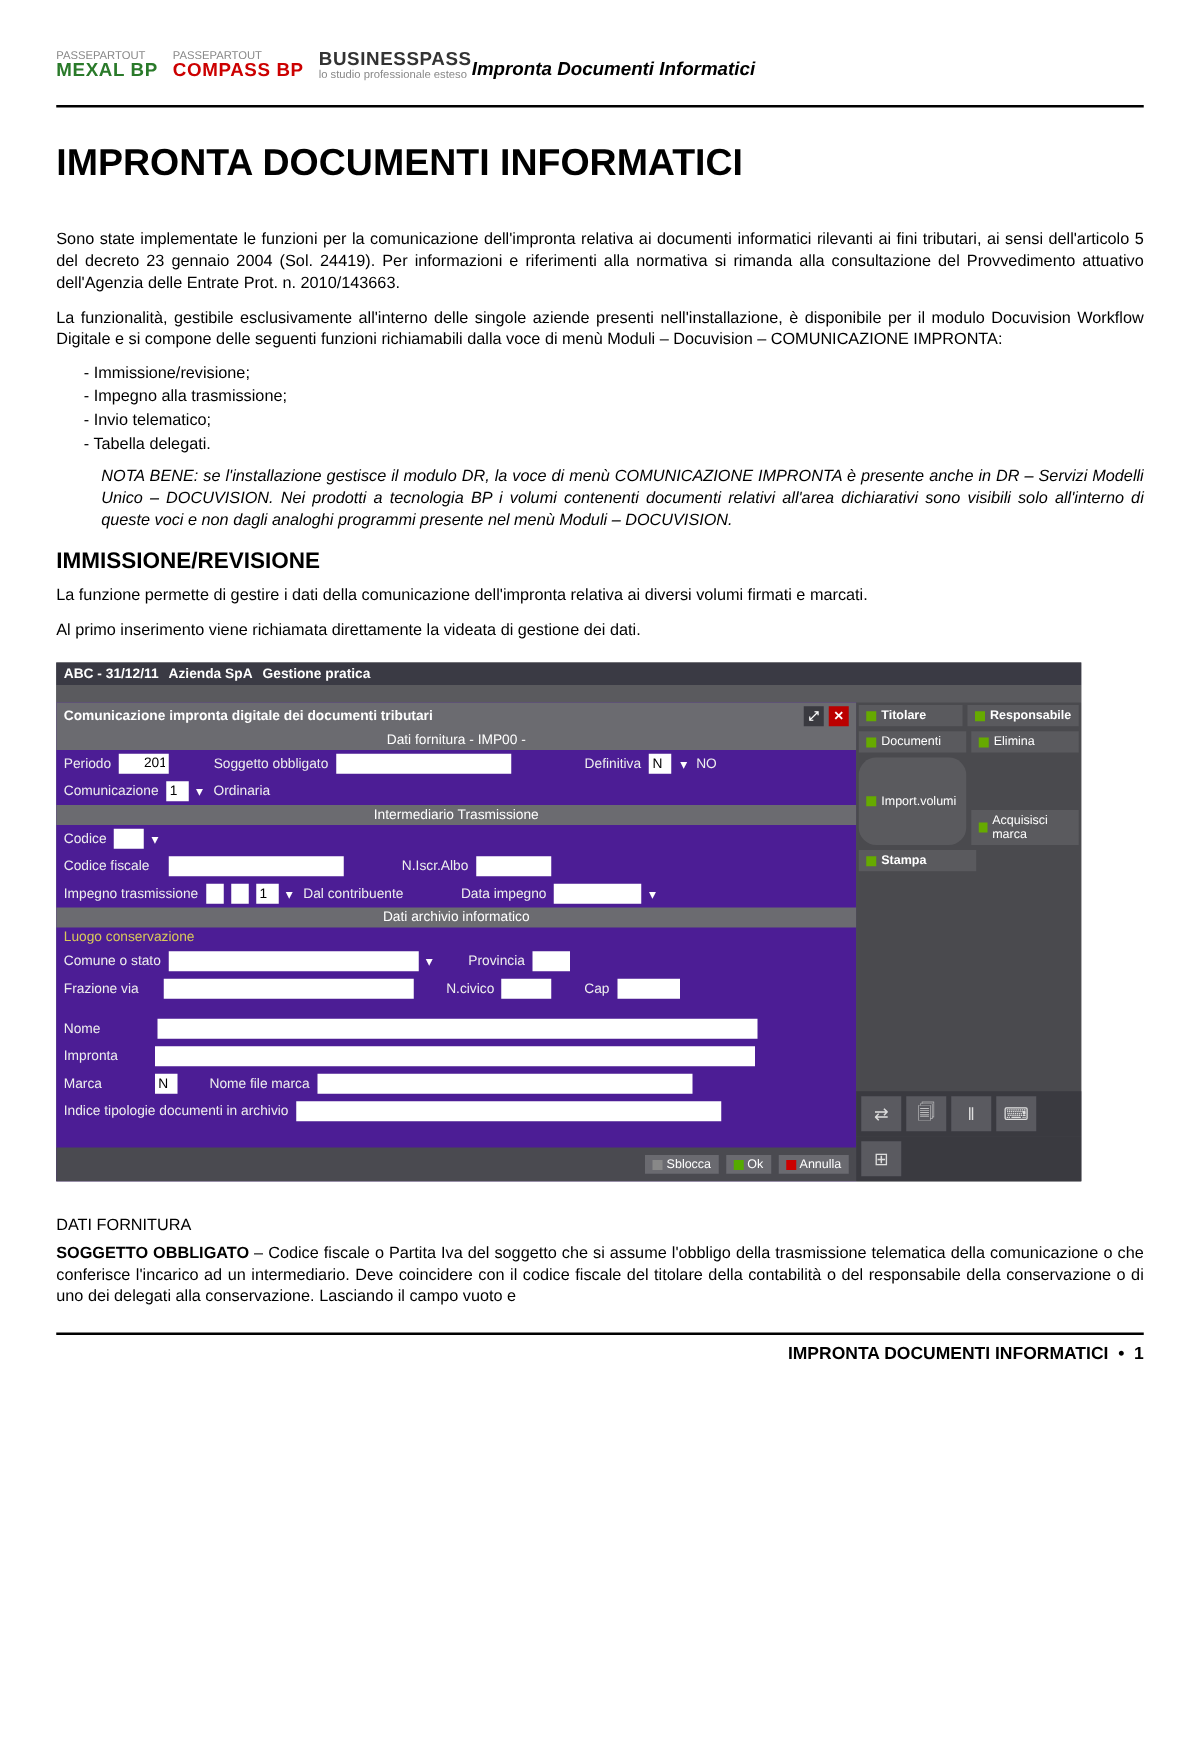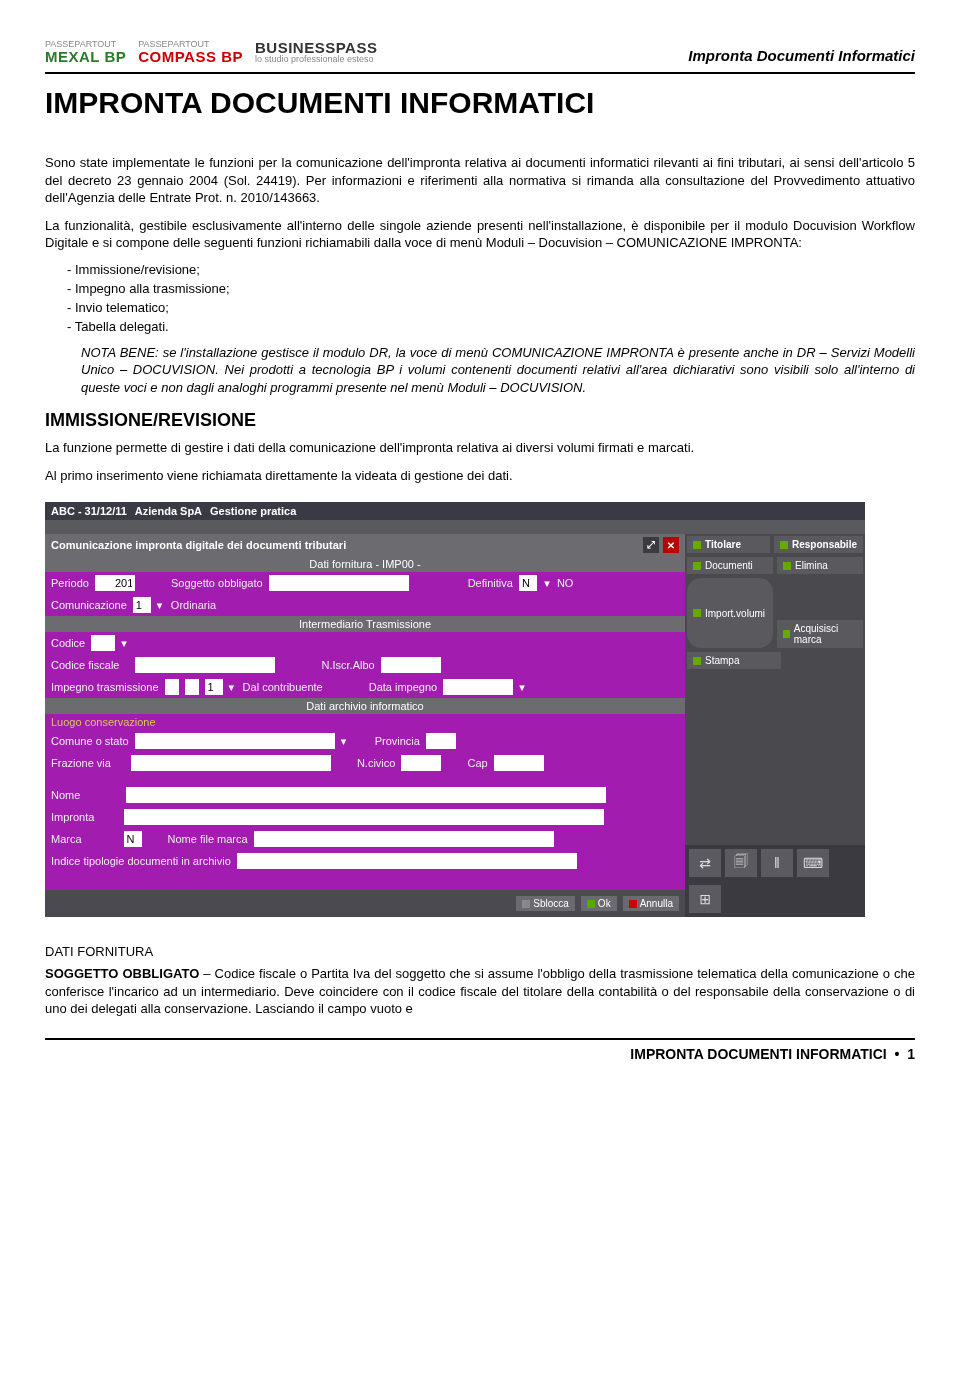--- a/index.html
+++ b/index.html
@@ -8,25 +8,24 @@
     font-size: 13px;
     color: #000;
     background: #fff;
     width: 960px;
     margin: 0 auto;
     padding: 0;
   }
   .page { padding: 40px 45px 20px 45px; }
   .header-bar {
     display: flex;
-    justify-content: space-between;
     align-items: flex-end;
     border-bottom: 2px solid #000;
-    padding-bottom: 8px;
-    margin-bottom: 12px;
+    padding-bottom: 20px;
+    margin-bottom: 28px;
   }
   .logos { display: flex; gap: 12px; align-items: flex-end; }
   .logo-box { font-size: 9px; color: #888; line-height: 1; }
   .logo-box .big { font-size: 15px; font-weight: bold; color: #666; letter-spacing: 0.5px; }
   .logo-mexal .big { color: #2a7a2a; }
   .logo-compass .big { color: #c00; }
   .logo-bpass .big { color: #333; }
   .header-title { font-size: 15px; font-weight: bold; font-style: italic; }
   h1.doc-title { font-size: 30px; font-weight: bold; margin-bottom: 34px; }
   p { margin-bottom: 10px; text-align: justify; line-height: 1.35; }
@@ -38,21 +37,21 @@
   .screenshot-wrap { margin: 18px 0 26px 0; }
   .app-window {
     width: 820px;
     background: #5a5a5e;
     font-family: Arial, sans-serif;
     font-size: 11px;
     color: #fff;
   }
   .app-titlebar { background: #3a3a44; padding: 3px 6px; font-weight: bold; display:flex; gap:8px; }
   .app-body { display: flex; }
-  .app-main { flex: 1; background: #a21caf; }
+  .app-main { flex: 1; background: #4c1d95; }
   .panel-title {
     background: #6b6b70; padding: 3px 6px; font-weight: bold;
     display: flex; justify-content: space-between; align-items: center;
   }
   .panel-title .icons { display: flex; gap: 4px; }
   .icon-btn { width: 16px; height: 16px; background: #3a3a40; display:flex; align-items:center; justify-content:center; font-size:10px; }
   .icon-close { background: #b00; color:#fff; }
   .section-header { background: #6b6b70; text-align: center; padding: 2px; font-size: 11px; }
   .form-row { display: flex; gap: 6px; padding: 3px 6px; align-items: center; }
   .form-row label { font-size: 11px; color: #eee; white-space: nowrap; }
@@ -257,21 +256,21 @@
             <div class="side-btn" style="flex:1;border-radius:14px;">
                 <span class="sq"></span>
                 <span>Import.volumi</span>
               </div>
             <div class="side-btn" style="flex:1;margin-top:44px;">
                 <span class="sq"></span>
                 <span>Acquisisci marca</span>
               </div>
           </div>
           <div style="display:flex;">
-            <div class="side-btn" style="flex:1;">
+            <div class="side-btn" style="flex:1;font-weight:bold;">
                 <span class="sq"></span>
                 <span>Stampa</span>
               </div>
             <div style="flex:1;"></div>
           </div>
           <div style="flex:1;"></div>
           <div class="tool-row">
             <div class="tool">⇄</div>
             <div class="tool">🗐</div>
             <div class="tool">‖</div>

